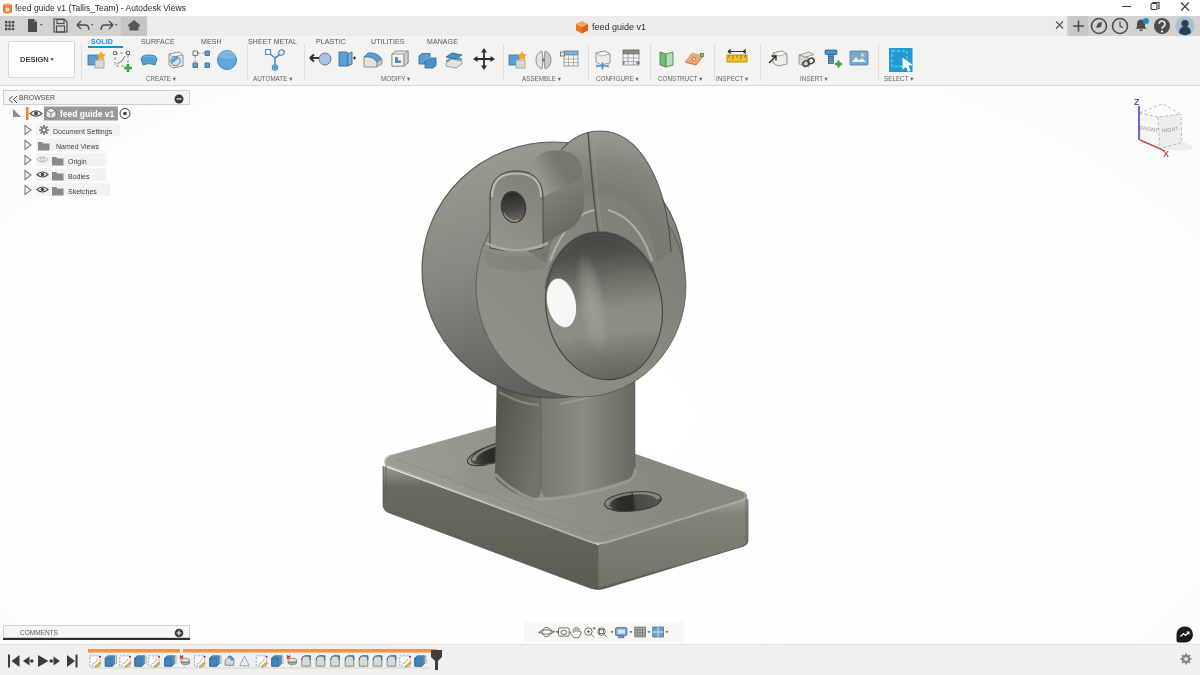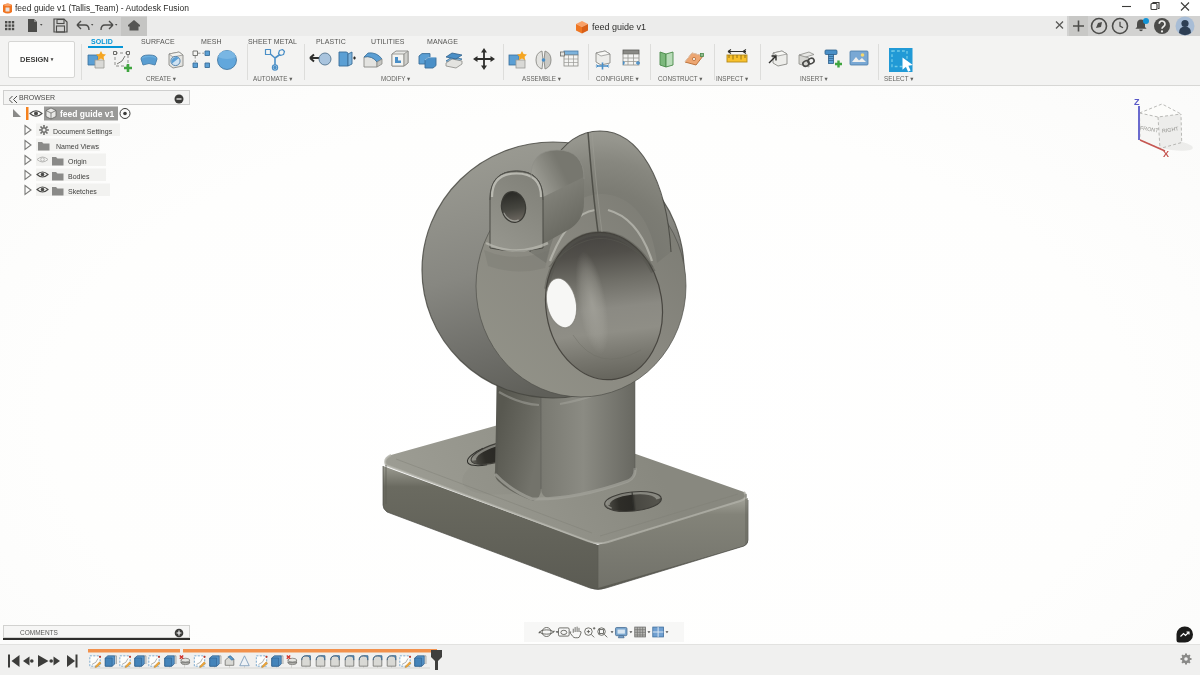--- a/index.html
+++ b/index.html
@@ -25,21 +25,21 @@
   
   #comments { left:3px; top:625px; width:187px; height:13px; background:#f6f6f5; border:1px solid #d2d2d0; }
   #comline { left:3px; top:638px; width:187px; height:2px; background:#2e2e2c; }
   
   #timeline { left:0; top:644px; width:1200px; height:31px; background:#f0f0ef; border-top:1px solid #e2e2e0; }
 </style>
 </head>
 <body>
 <div id="app">
   <div id="titlebar" class="abs"></div>
-  <div id="titletext" class="abs">feed guide v1 (Tallis_Team) - Autodesk Fusion</div>
+  <div id="titletext" class="abs">feed guide v1 (Tallis_Team) - Autodesk Views</div>
   <div id="tabrow" class="abs"></div>
   <div id="activetab" class="abs"></div>
   <div id="ribbon" class="abs"></div>
   <div id="viewport" class="abs"></div>
 
   <svg class="abs" style="left:0;top:0;" width="1200" height="675" viewBox="0 0 1200 675">
     <defs>
       <linearGradient id="baseTop" gradientUnits="userSpaceOnUse" x1="420" y1="530" x2="640" y2="430">
         <stop offset="0" stop-color="#9c9c93"></stop>
           <stop offset="0.5" stop-color="#93938a"></stop>

